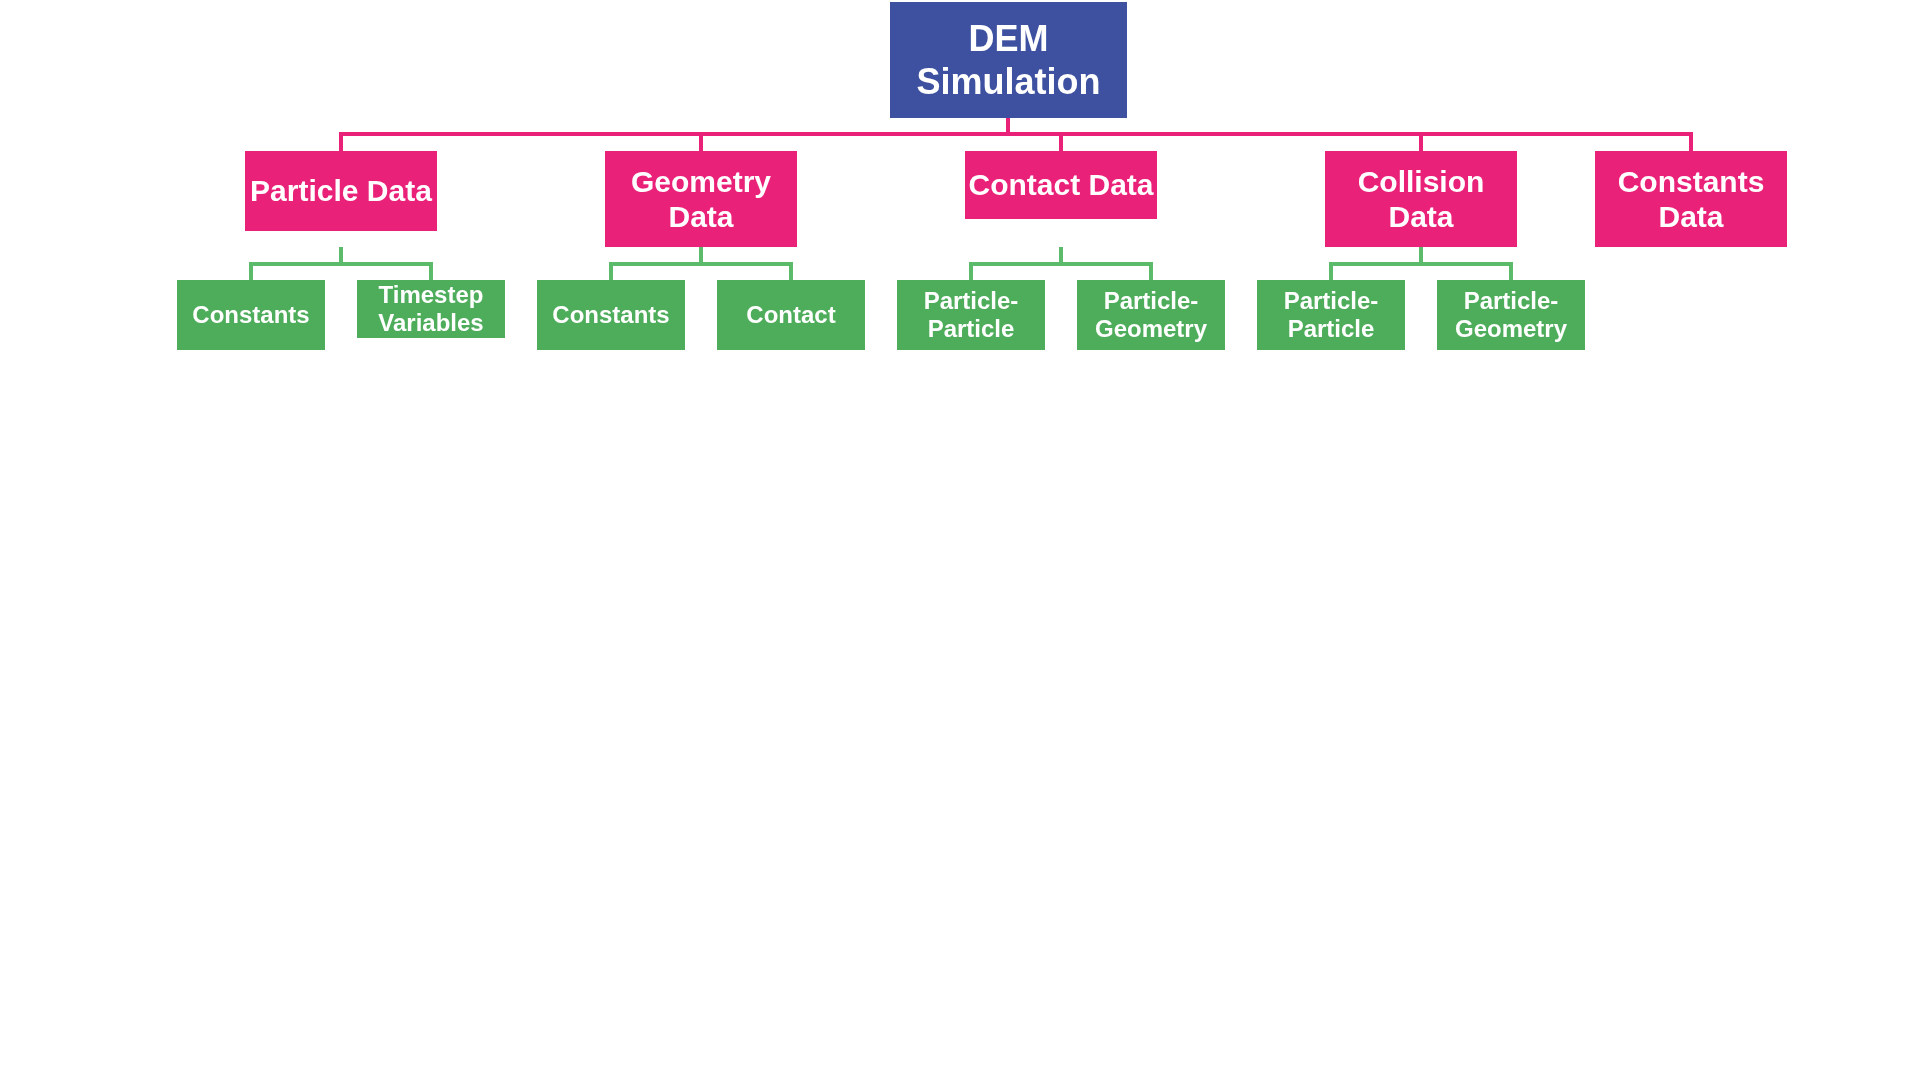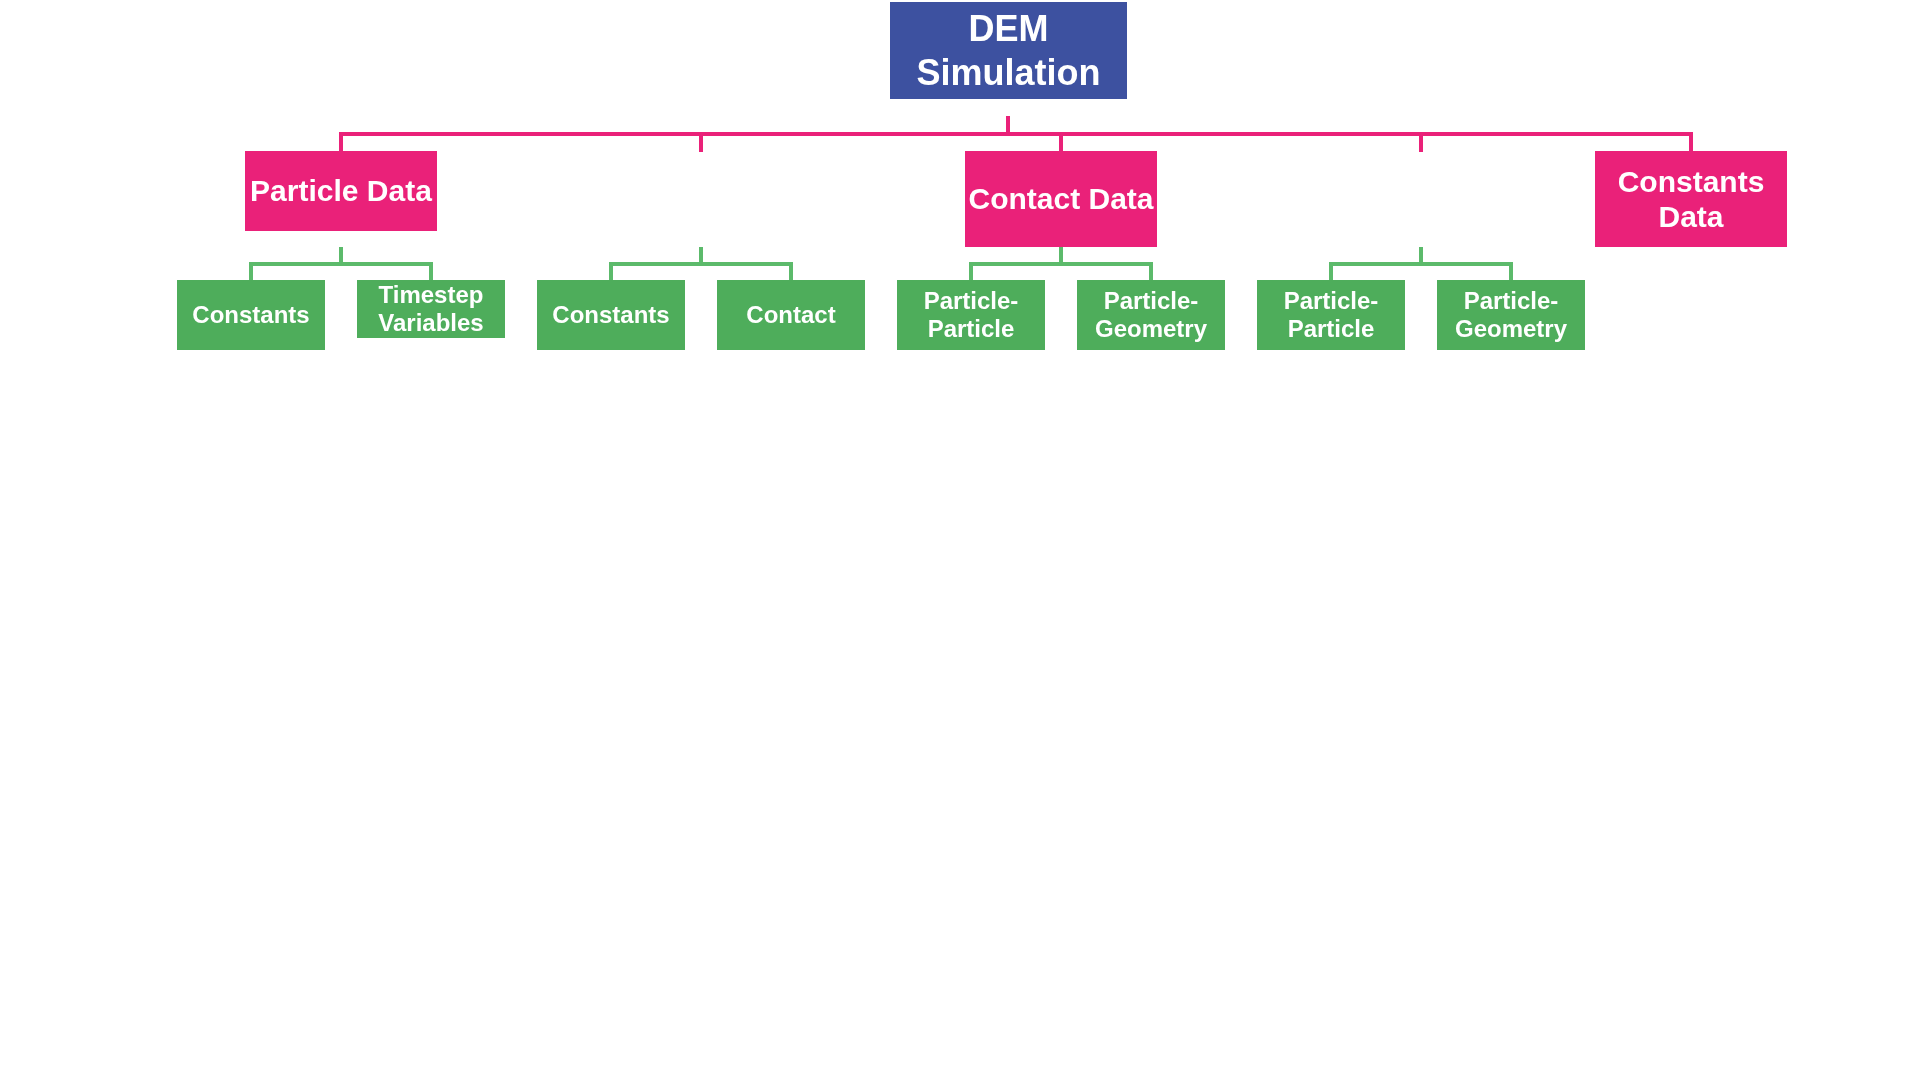--- a/index.html
+++ b/index.html
@@ -67,29 +67,35 @@
              M701,134 L701,152
              M1061,134 L1061,152
              M1421,134 L1421,152"></path>
 
     <path class="line leaf-line" d="M341,247 L341,264 M251,280 L251,264 L431,264 L431,280
              M701,247 L701,264 M611,280 L611,264 L791,264 L791,280
              M1061,247 L1061,264 M971,280 L971,264 L1151,264 L1151,280
              M1421,247 L1421,264 M1331,280 L1331,264 L1511,264 L1511,280"></path>
   </svg>
 
-  <div class="node root" style="left:890px;top:2px;width:237px;height:97px">
+  <div class="node root" style="left:890px;top:2px;width:237px;height:116px">
     <span>DEM Simulation</span>
   </div>
 
   <div class="node branch" style="left:245px;top:151px;width:192px;height:80px">
     <span>Particle Data</span>
   </div>
-  <div class="node branch" style="left:965px;top:151px;width:192px;height:96px">
+  <div class="node branch" style="left:605px;top:151px;width:192px;height:96px">
+    <span>Geometry Data</span>
+  </div>
+  <div class="node branch" style="left:965px;top:151px;width:192px;height:68px">
     <span>Contact Data</span>
+  </div>
+  <div class="node branch" style="left:1325px;top:151px;width:192px;height:96px">
+    <span>Collision Data</span>
   </div>
   <div class="node branch" style="left:1595px;top:151px;width:192px;height:96px">
     <span>Constants Data</span>
   </div>
 
   <div class="node leaf" style="left:177px;top:280px;width:148px;height:70px">
     <span>Constants</span>
   </div>
   <div class="node leaf" style="left:357px;top:280px;width:148px;height:58px">
     <span>Timestep Variables</span>

